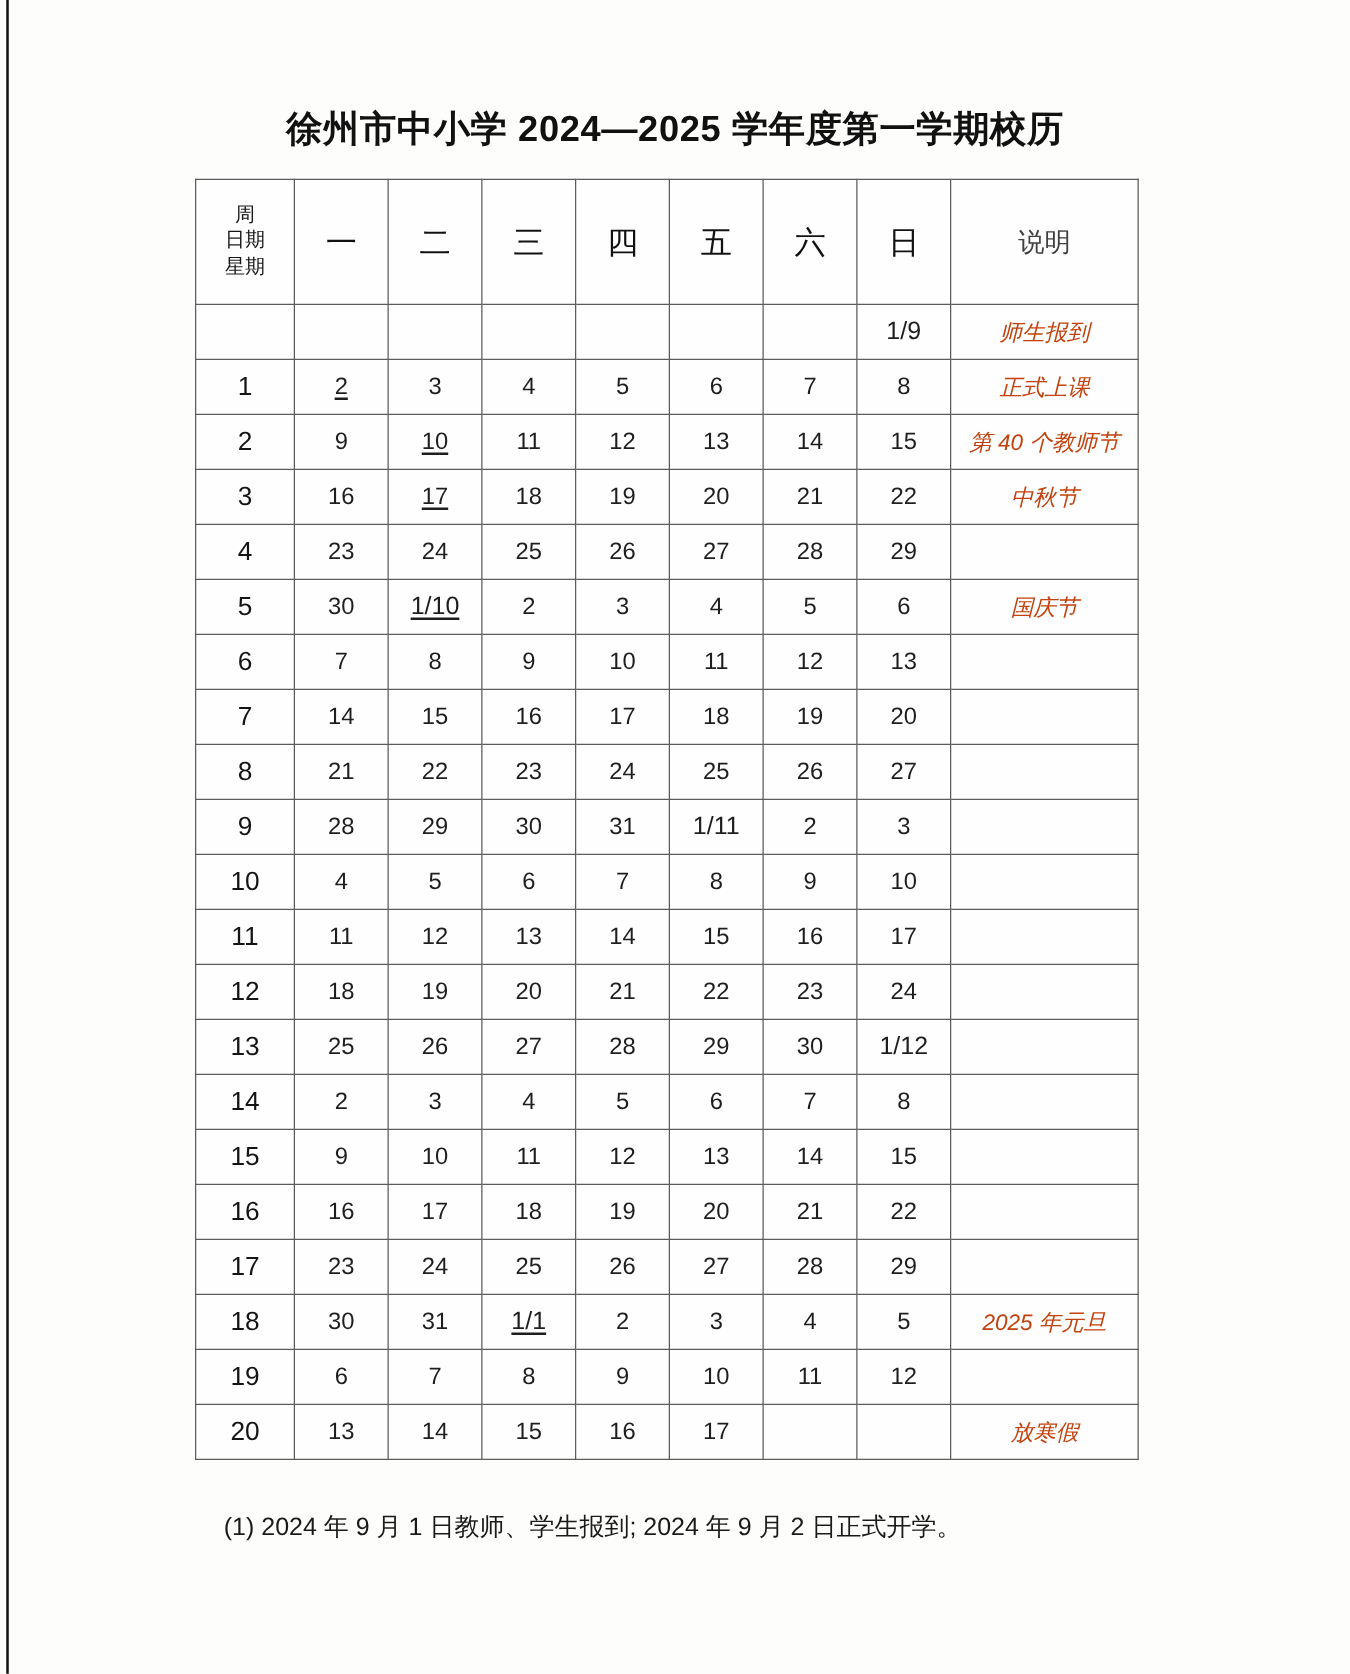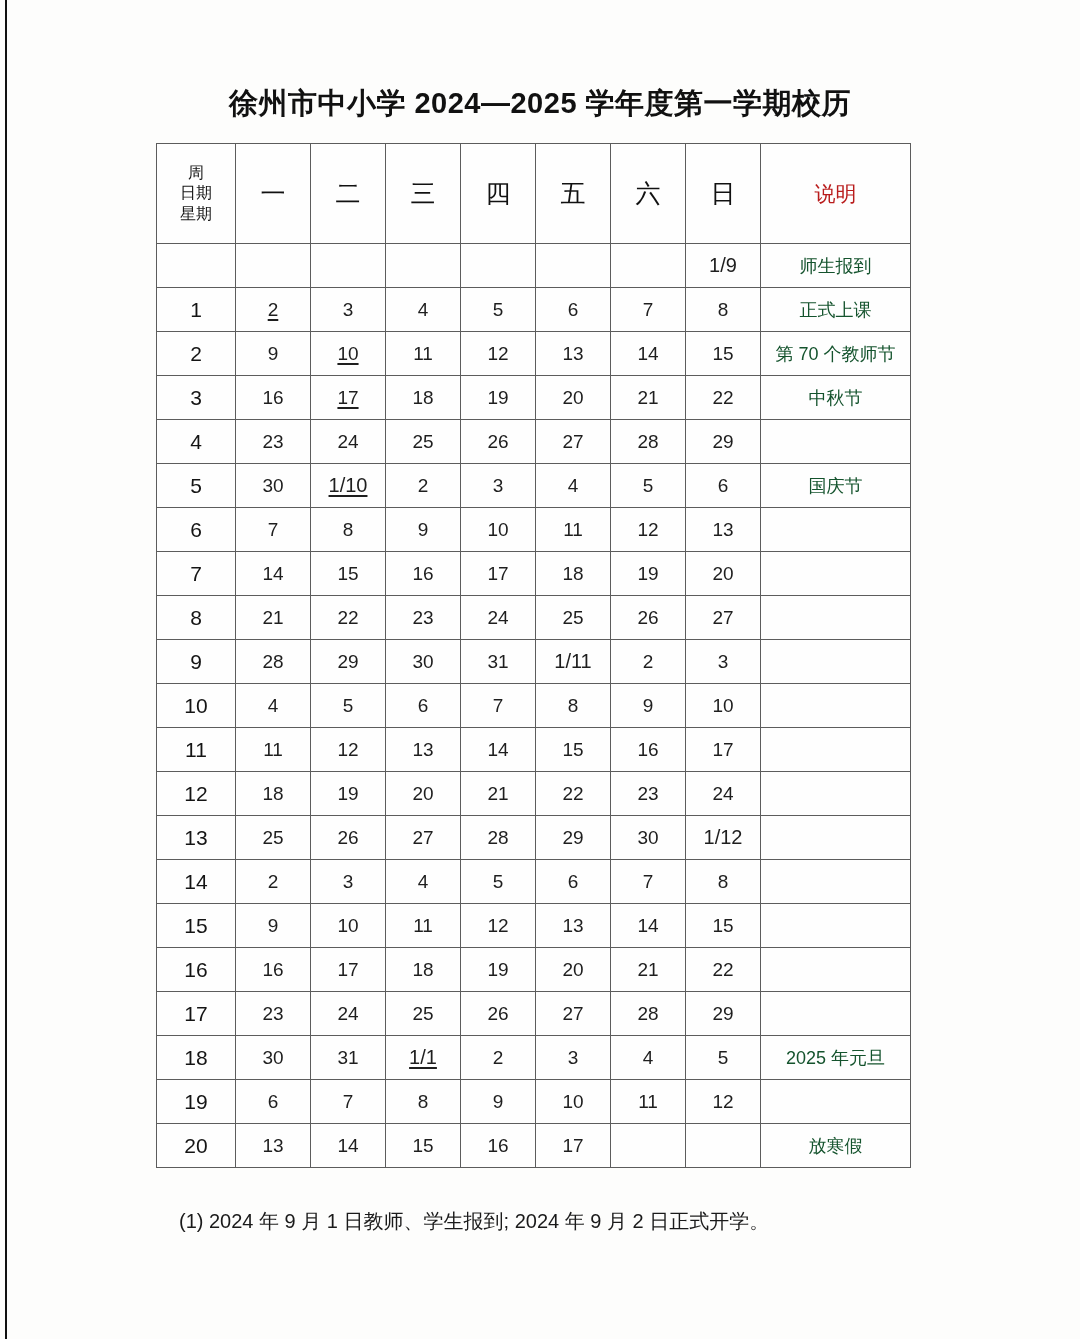--- a/index.html
+++ b/index.html
@@ -76,21 +76,21 @@
   }
   .corner-cell span { display: block; }
   .dow-head {
     font-size: 25px;
     font-weight: 700;
     color: #111111;
   }
   .note-head {
     font-size: 21px;
     font-weight: 700;
-    color: #b91c1c;
+    color: #404040;
   }
   .weeknum {
     font-size: 21px;
     font-weight: 700;
     color: #141414;
   }
   .daycell {
     font-size: 19px;
     color: #1e1e1e;
   }
@@ -98,22 +98,23 @@
     font-weight: 700;
     font-size: 20px;
   }
   .daycell.underline {
     text-decoration: underline;
     text-underline-offset: 3px;
     text-decoration-thickness: 2px;
   }
   .notecell {
     font-size: 18px;
-    color: #14532d;
+    color: #c2410c;
     white-space: nowrap;
+    font-style: italic;
   }
   #remarks {
     position: absolute;
     left: 163px;
     top: 1208px;
     width: 860px;
     font-size: 20px;
     color: #1a1a1a;
   }
   #remarks .remark-title {
@@ -187,21 +188,21 @@
         </tr>
         <tr>
           <td class="weeknum">2</td>
           <td class="daycell">9</td>
           <td class="daycell underline">10</td>
           <td class="daycell">11</td>
           <td class="daycell">12</td>
           <td class="daycell">13</td>
           <td class="daycell">14</td>
           <td class="daycell">15</td>
-          <td class="notecell">第 70 个教师节</td>
+          <td class="notecell">第 40 个教师节</td>
         </tr>
         <tr>
           <td class="weeknum">3</td>
           <td class="daycell">16</td>
           <td class="daycell underline">17</td>
           <td class="daycell">18</td>
           <td class="daycell">19</td>
           <td class="daycell">20</td>
           <td class="daycell">21</td>
           <td class="daycell">22</td>

